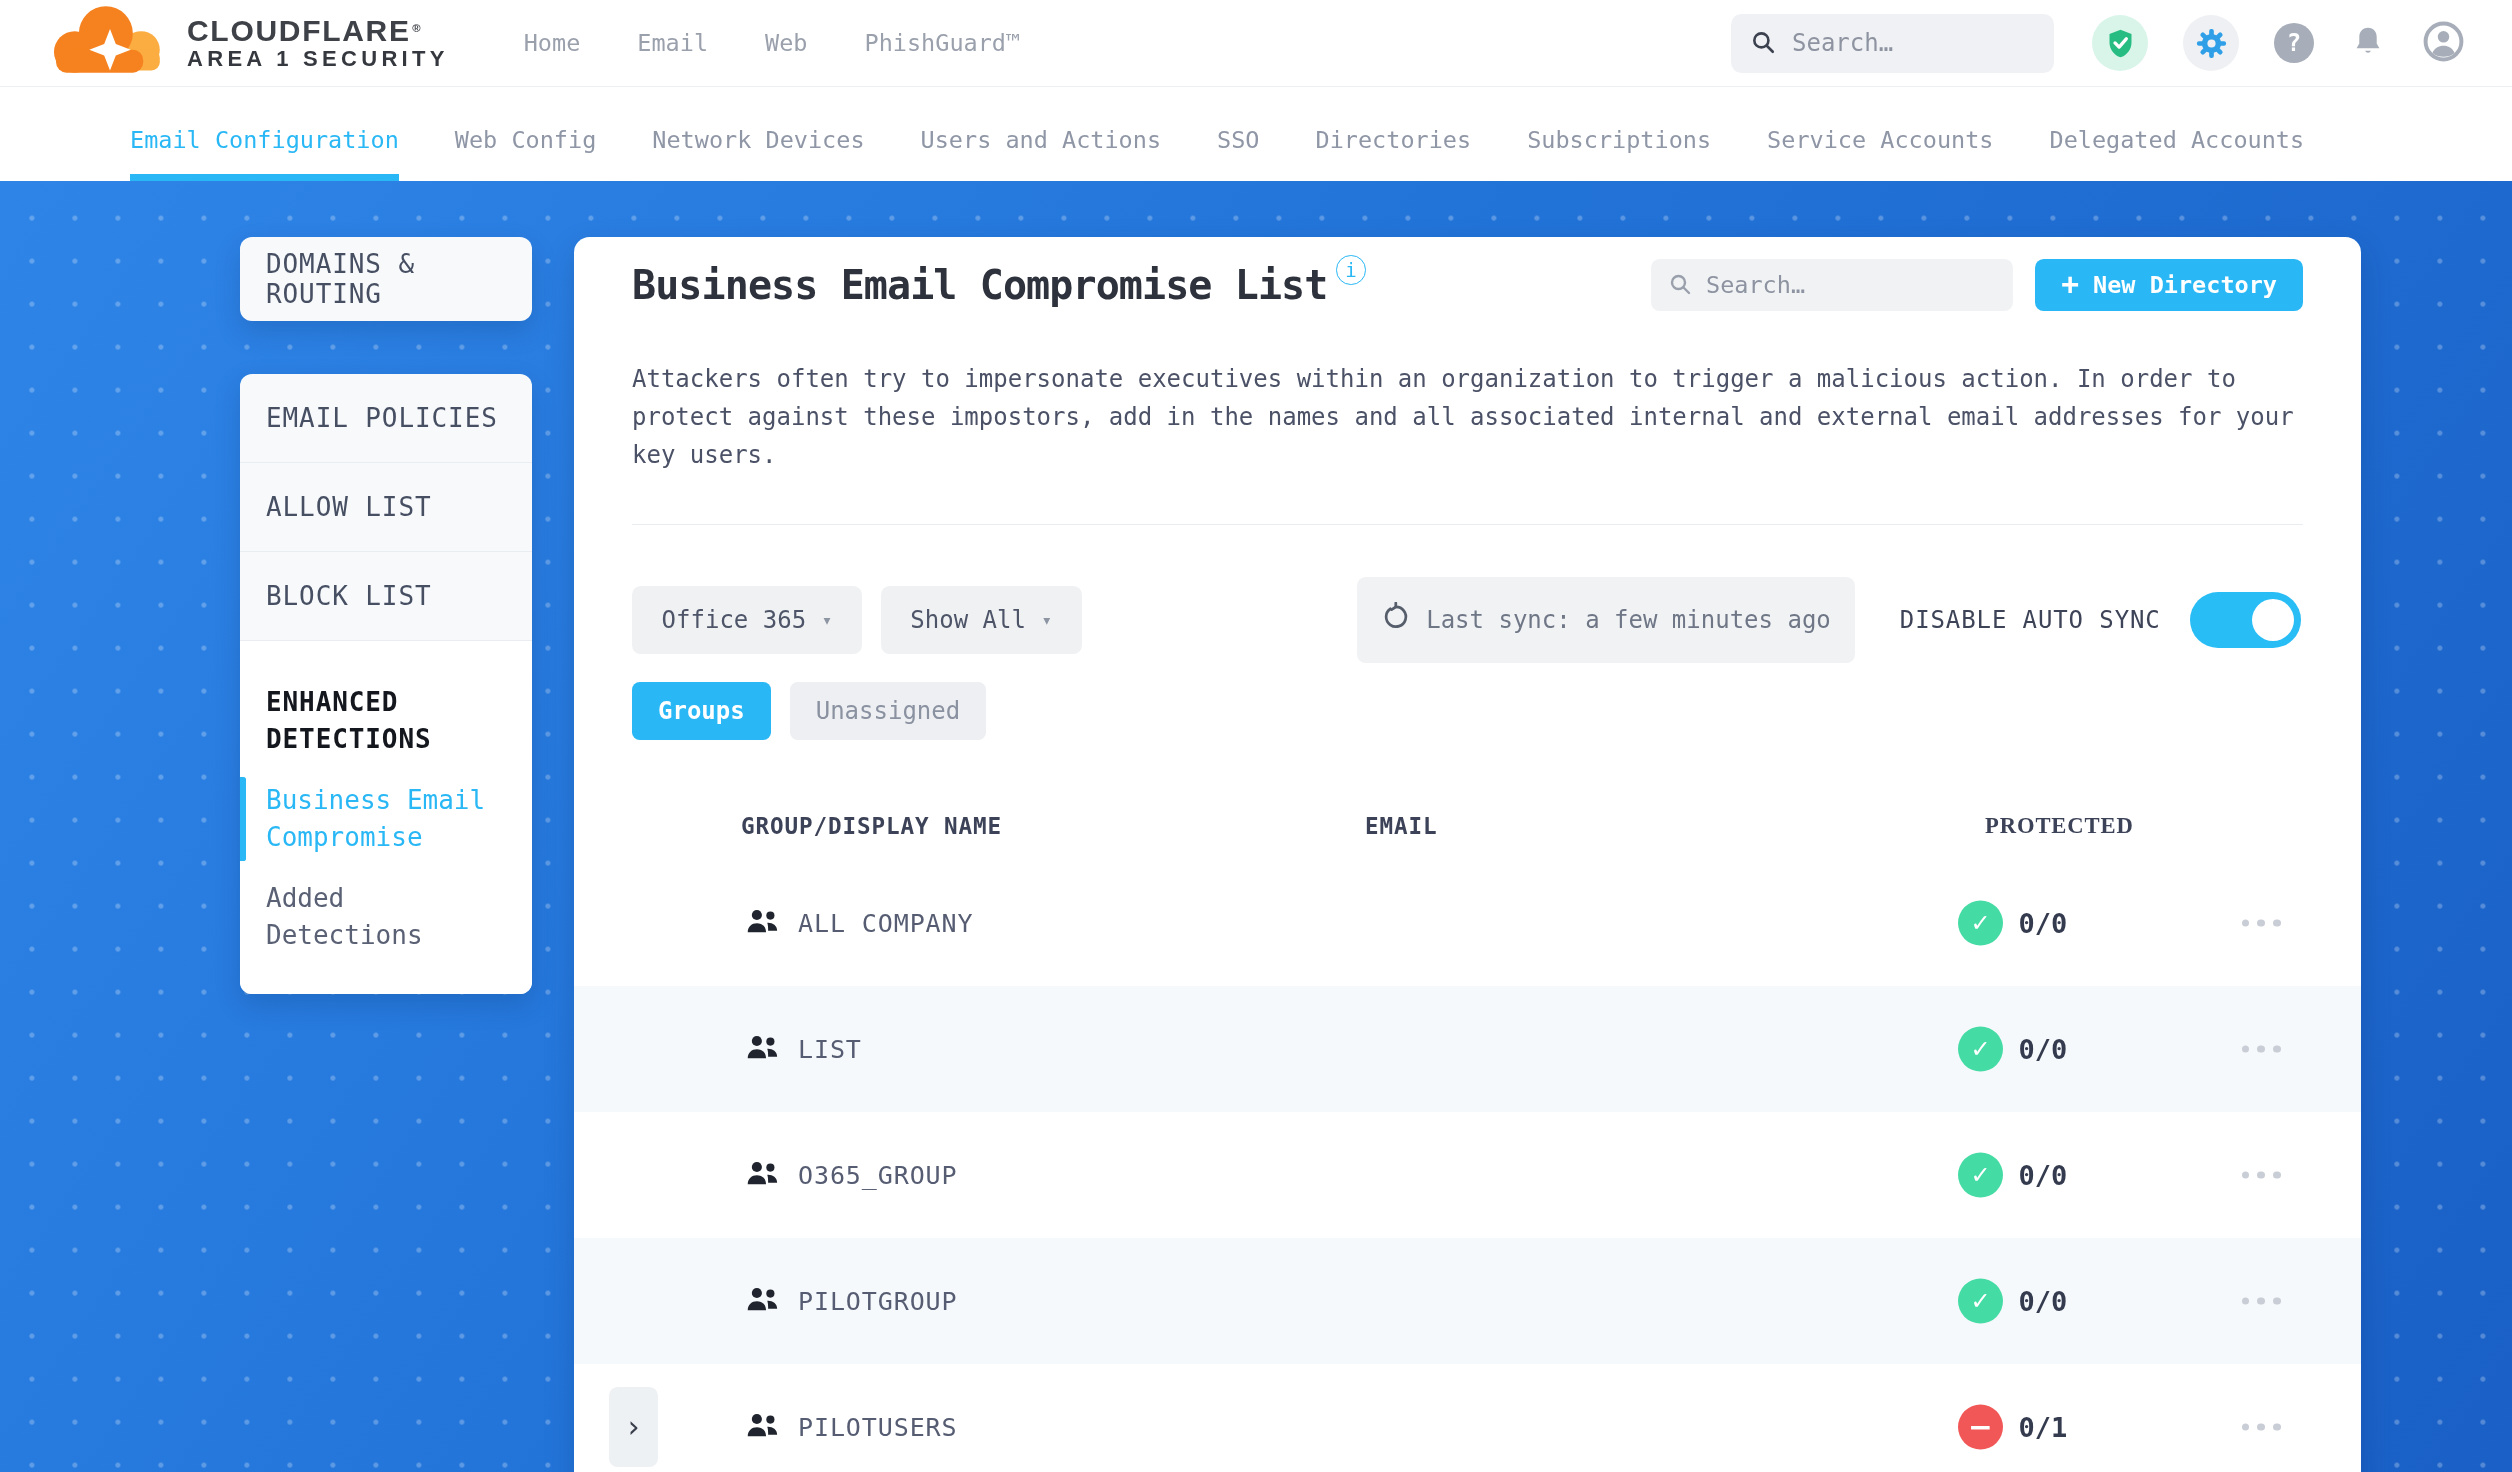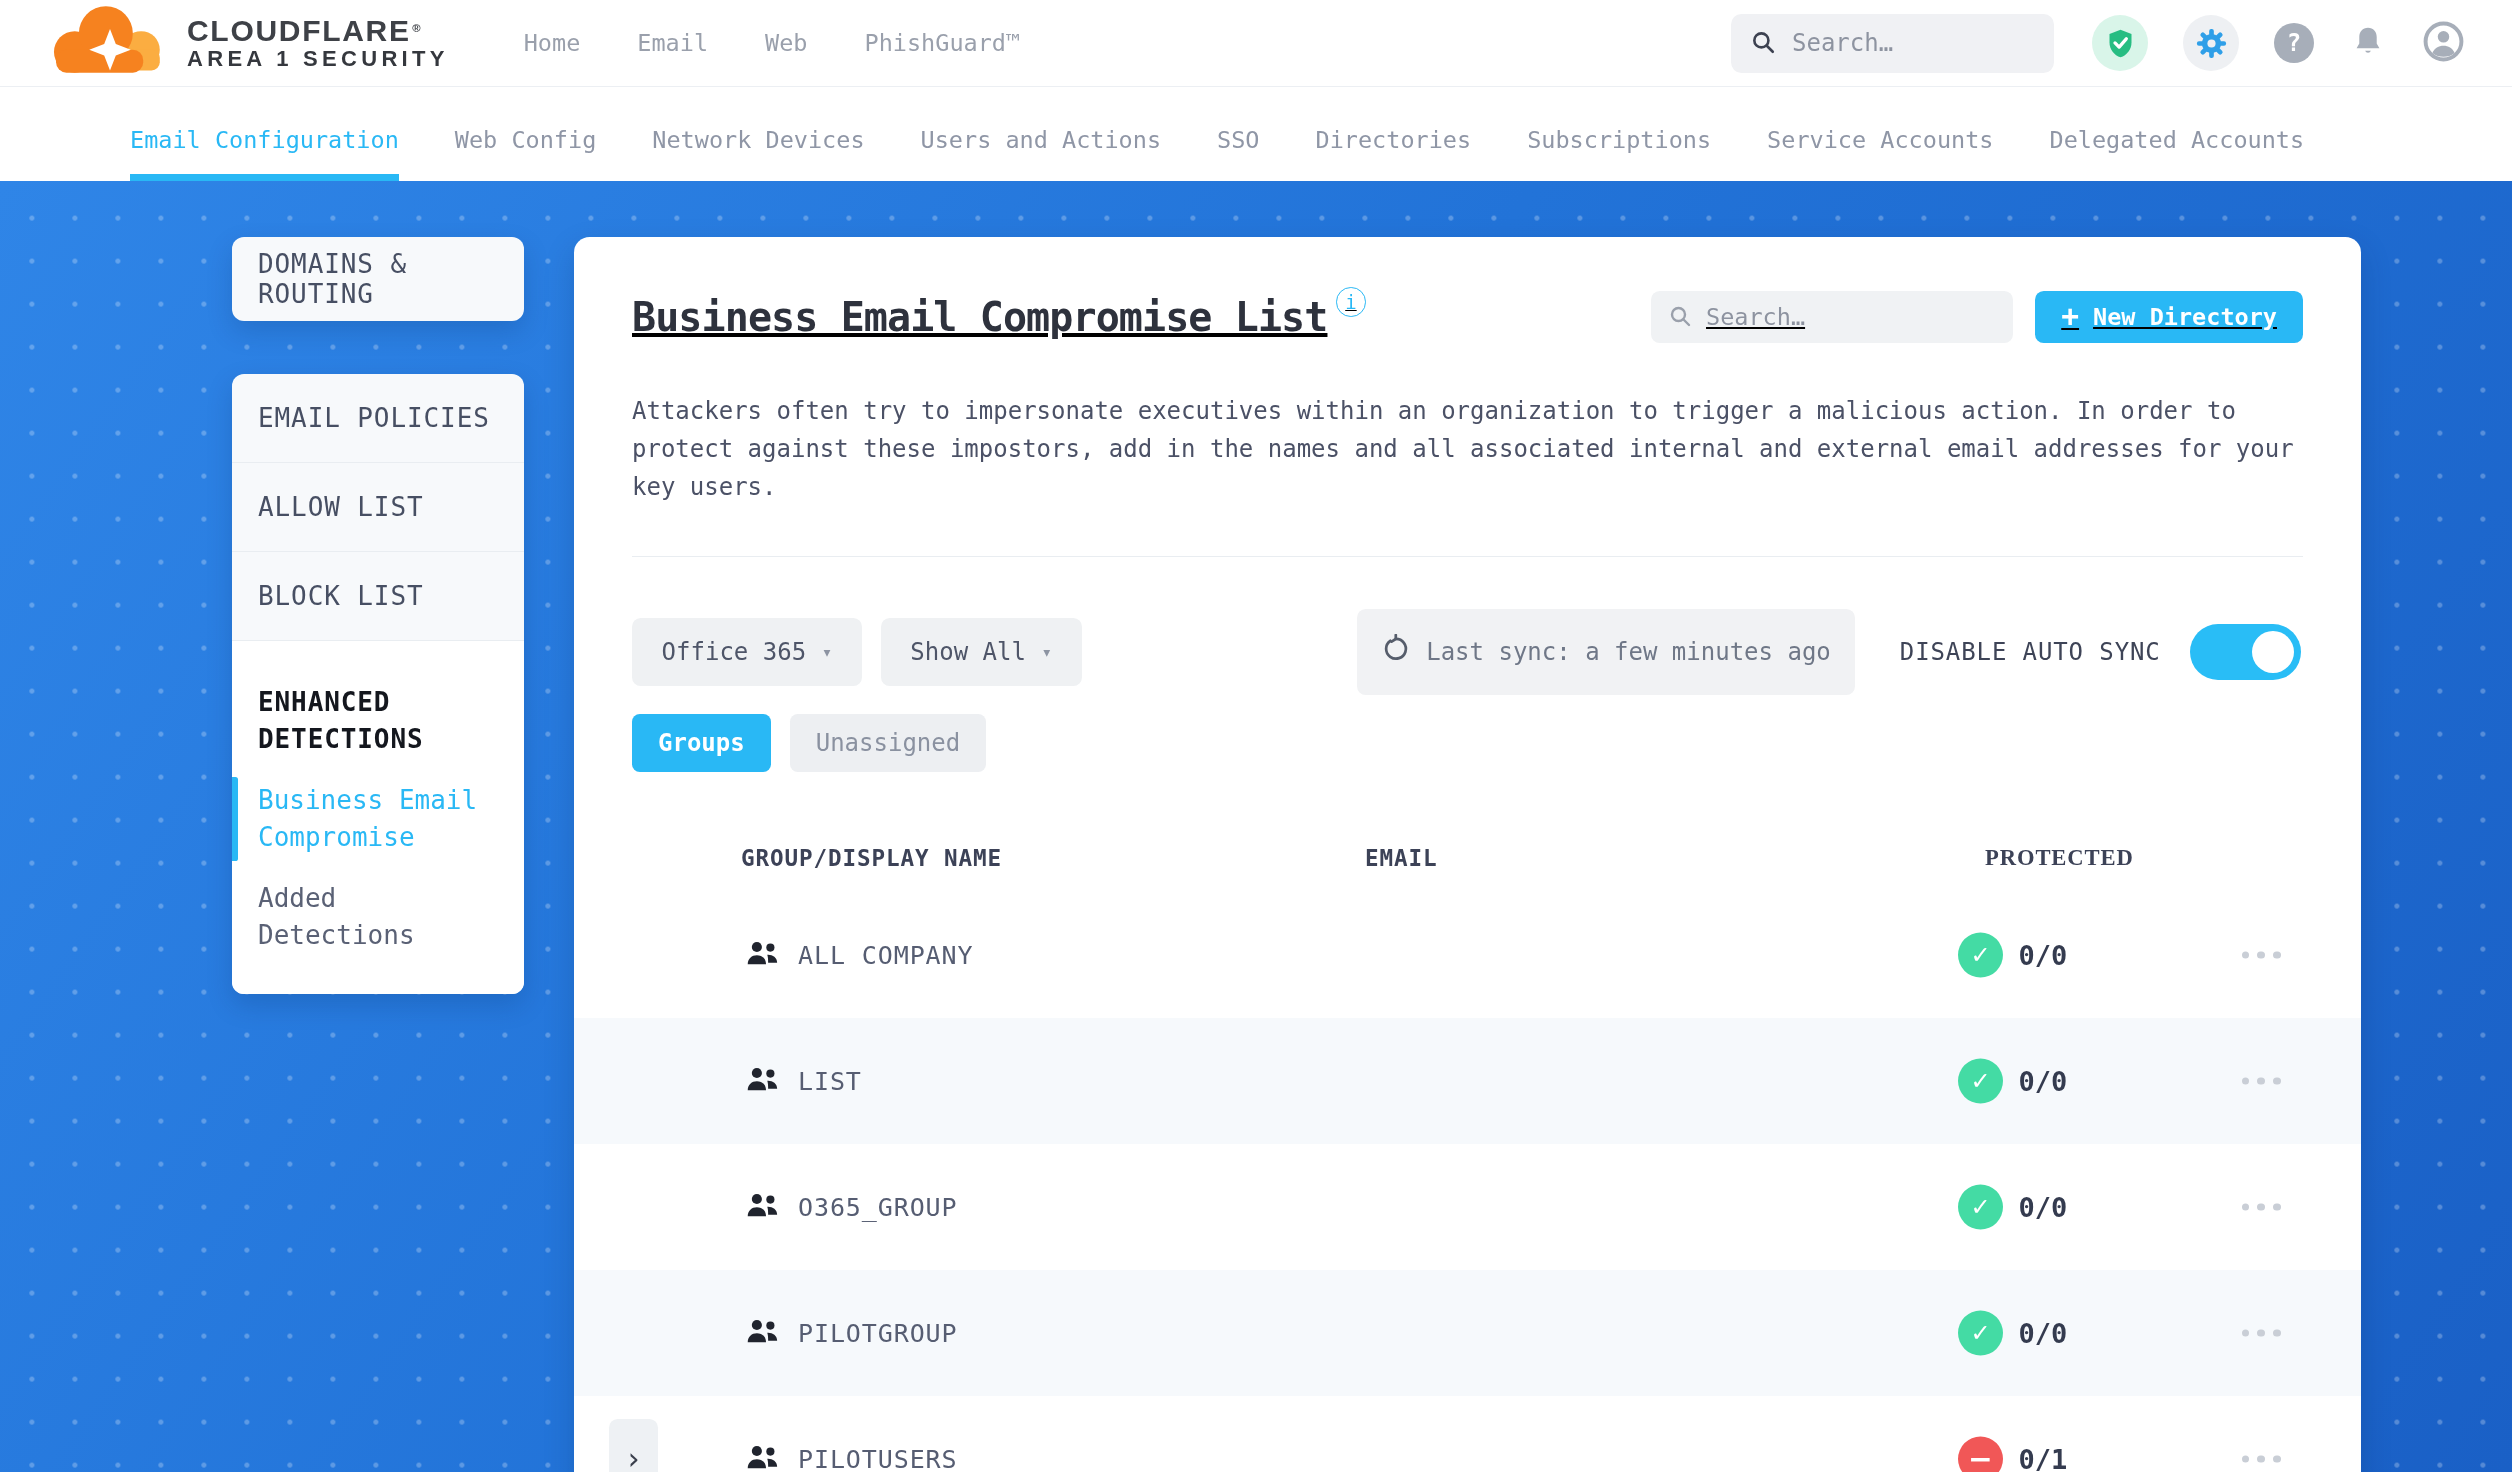--- a/index.html
+++ b/index.html
@@ -36,38 +36,38 @@
   .subtab.active::after{content:"";position:absolute;left:0;right:0;bottom:0;height:7px;background:#29b8f5;}
 
   
   .content{position:absolute;top:181px;left:0;width:100%;height:1292px;overflow:hidden;
            background:linear-gradient(125deg,#2f85e7 0%,#2273d8 45%,#1a60c6 100%);}
   .content::before{content:"";position:absolute;inset:0;
            background-image:radial-gradient(circle,rgba(255,255,255,.26) 2.2px,transparent 2.6px);
            background-size:43px 43px;background-position:10.4px 15.6px;}
 
   
-  .sidebar{position:absolute;left:184px;top:56px;width:340px;z-index:2;padding-left:48px;}
+  .sidebar{position:absolute;left:192px;top:56px;width:340px;z-index:2;padding-left:48px;}
   .side-card{background:#f7f9fb;border-radius:12px;box-shadow:0 10.4px 26px rgba(8,40,90,.18);overflow:hidden;}
   .side-card.single{height:84px;display:flex;align-items:center;padding:0 26px;cursor:pointer;}
   .side-label{font-size:26px;color:#474f63;letter-spacing:0.9px;}
   .card-group{margin-top:53px;}
   .side-item{height:89px;display:flex;align-items:center;padding:0 26px;border-bottom:0.9px solid #e9edf1;cursor:pointer;}
   .active-block{background:#ffffff;padding:43px 26px 40px 26px;position:relative;}
   .enh-title{font-size:26px;font-weight:bold;color:#14171e;letter-spacing:0.9px;line-height:37px;cursor:pointer;}
   .sub-item{position:relative;margin-top:24px;font-size:26px;line-height:37px;color:#5a6175;cursor:pointer;}
   .sub-item.active{color:#29b8f5;}
   .active-bar{position:absolute;left:-26px;top:-5.2px;bottom:-5.2px;width:6px;background:#29b8f5;border-radius:0 2.6px 2.6px 0;}
   .retract-card{margin-top:60px;height:92px;display:flex;align-items:center;padding:0 26px;cursor:pointer;}
 
   
   .main-card{position:absolute;left:574px;top:56px;width:1787px;height:1478px;background:#fff;
              border-radius:15.6px;box-shadow:0 12px 31px rgba(8,40,90,.20);z-index:2;}
   .card-pad{padding:0 58px;}
-  .title-row{display:flex;align-items:center;justify-content:space-between;padding-top:54px;text-decoration:underline;}
+  .title-row{display:flex;align-items:center;justify-content:space-between;padding-top:22px;}
   .page-title-wrap{display:flex;align-items:flex-start;}
   .page-title{font-size:40px;font-weight:bold;color:#2e323d;letter-spacing:-0.9px;}
   .info-icon{width:29.6px;height:29.6px;border:1.7px solid #29b8f5;border-radius:50%;color:#29b8f5;
              font-size:19px;display:flex;align-items:center;justify-content:center;margin:-7px 0 0 8.7px;cursor:pointer;}
   .title-actions{display:flex;align-items:center;gap:22.6px;}
   .card-search{width:362px;height:52px;background:#f0f2f4;border-radius:8.7px;display:flex;align-items:center;padding:0 17.4px;}
   .card-search input{border:none;outline:none;background:transparent;font-family:inherit;font-size:23.5px;color:#4c5268;width:100%;margin-left:12px;}
   .card-search input::placeholder{color:#8d93a0;}
   .new-dir-btn{height:52px;background:#29b8f5;border:none;border-radius:8.7px;color:#fff;
                font-family:inherit;font-size:23.5px;font-weight:bold;display:flex;align-items:center;

